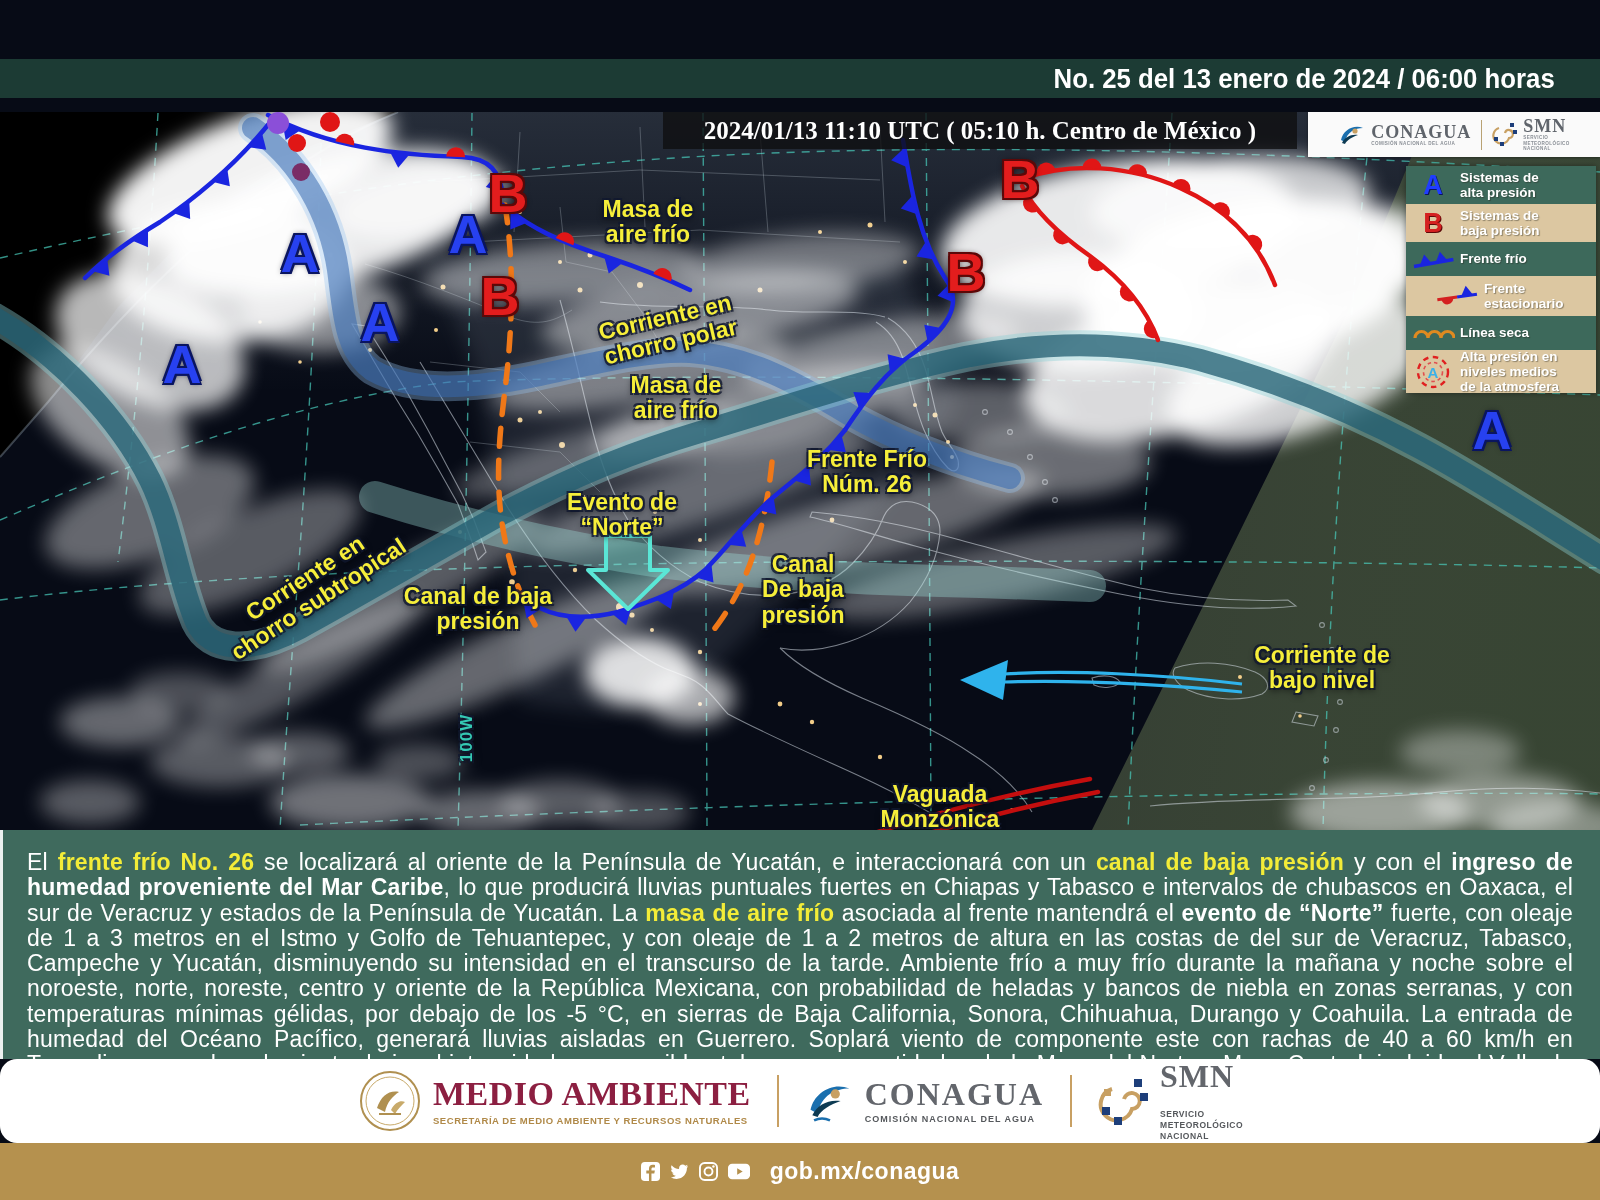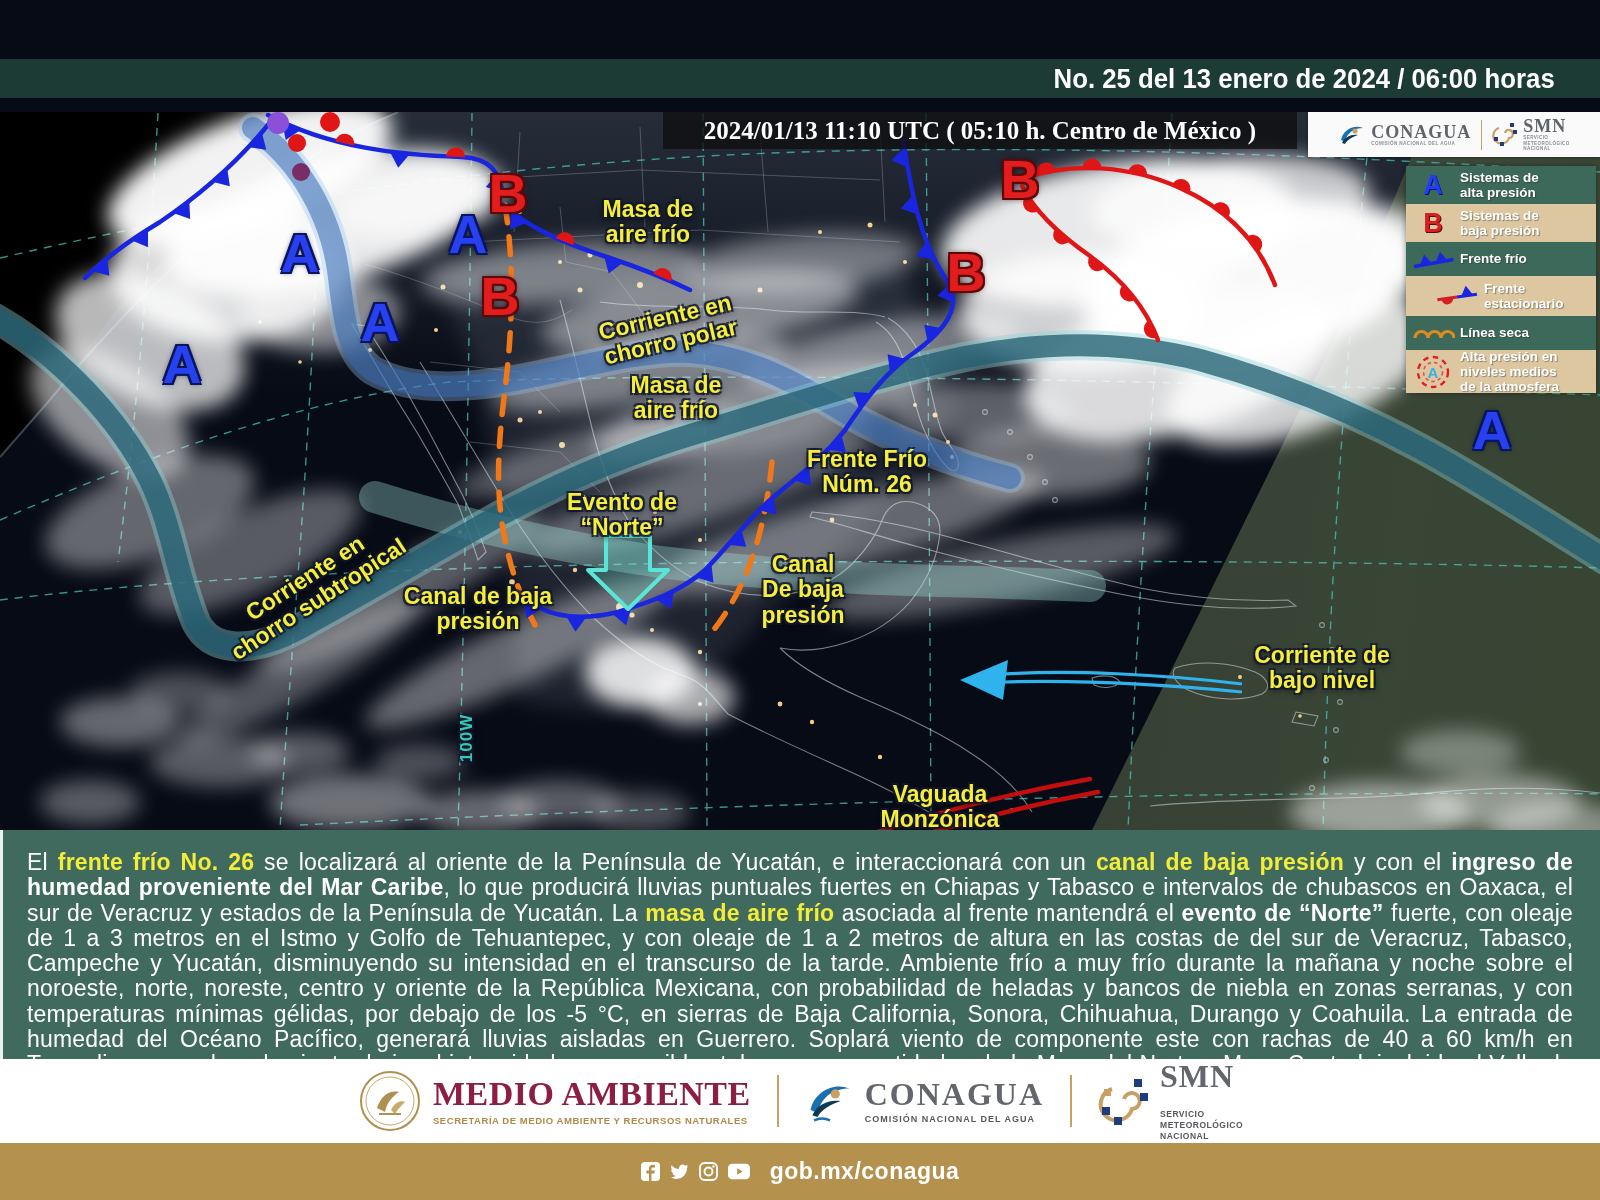--- a/index.html
+++ b/index.html
@@ -33,21 +33,21 @@
   .anno.teal{color:#35c8b4;font-size:17px;letter-spacing:1px;font-weight:bold;}
   .psys{position:absolute;transform:translate(-50%,-50%);font-size:54px;font-weight:bold;line-height:1;}
   .psys.A{color:#2741f0;text-shadow:2px 2px 0 #0a1560,-2px -2px 0 #0a1560,2px -2px 0 #0a1560,-2px 2px 0 #0a1560,0 0 6px rgba(0,0,20,.8);}
   .psys.B{color:#e31d1d;text-shadow:2px 2px 0 #5c0808,-2px -2px 0 #5c0808,2px -2px 0 #5c0808,-2px 2px 0 #5c0808,0 0 6px rgba(20,0,0,.8);}
   
   #summary{position:absolute;left:0;top:830px;width:1600px;height:229px;background:#3f6a5d;box-sizing:border-box;border-left:3px solid rgba(255,255,255,.9);padding:5px 12px 0 9px;overflow:hidden;}
   #summary p{margin:15px;color:#fff;font-size:23px;line-height:25.3px;text-align:justify;letter-spacing:.2px;}
   #summary .sy{color:#f3ec38;font-weight:bold;}
   #summary .sw{font-weight:bold;}
   
-  #footer{position:absolute;left:0;top:1059px;width:1600px;height:84px;background:#fff;display:flex;align-items:center;justify-content:center;gap:26px;}
+  #footer{position:absolute;left:0;top:1059px;width:1600px;height:84px;background:#fff;display:flex;align-items:center;justify-content:center;gap:26px;border-radius:17px;}
   .ft-sep{width:2px;height:52px;background:#c8a063;}
   .ft-block{display:flex;align-items:center;gap:10px;}
   .ma-name{font-family:"Liberation Serif",serif;font-weight:bold;color:#8c1f41;font-size:34px;letter-spacing:.5px;line-height:1;}
   .ma-tag{font-size:9.5px;font-weight:bold;color:#b08948;letter-spacing:.55px;margin-top:4px;}
   .cg-name{font-family:"Liberation Serif",serif;font-weight:bold;color:#63666c;font-size:32px;letter-spacing:2px;line-height:1;}
   .cg-tag{font-size:9px;font-weight:bold;color:#55585c;letter-spacing:1px;margin-top:4px;}
   .smn-name{font-family:"Liberation Serif",serif;font-weight:bold;color:#63666c;font-size:32px;letter-spacing:1px;line-height:1;}
   .smn-tag{font-size:8.5px;font-weight:bold;color:#55585c;letter-spacing:.5px;line-height:1.3;white-space:pre-line;margin-top:17px;}
   
   #bottombar{position:absolute;left:0;top:1143px;width:1600px;height:57px;background:#b5914e;display:flex;align-items:center;justify-content:center;gap:11px;}

